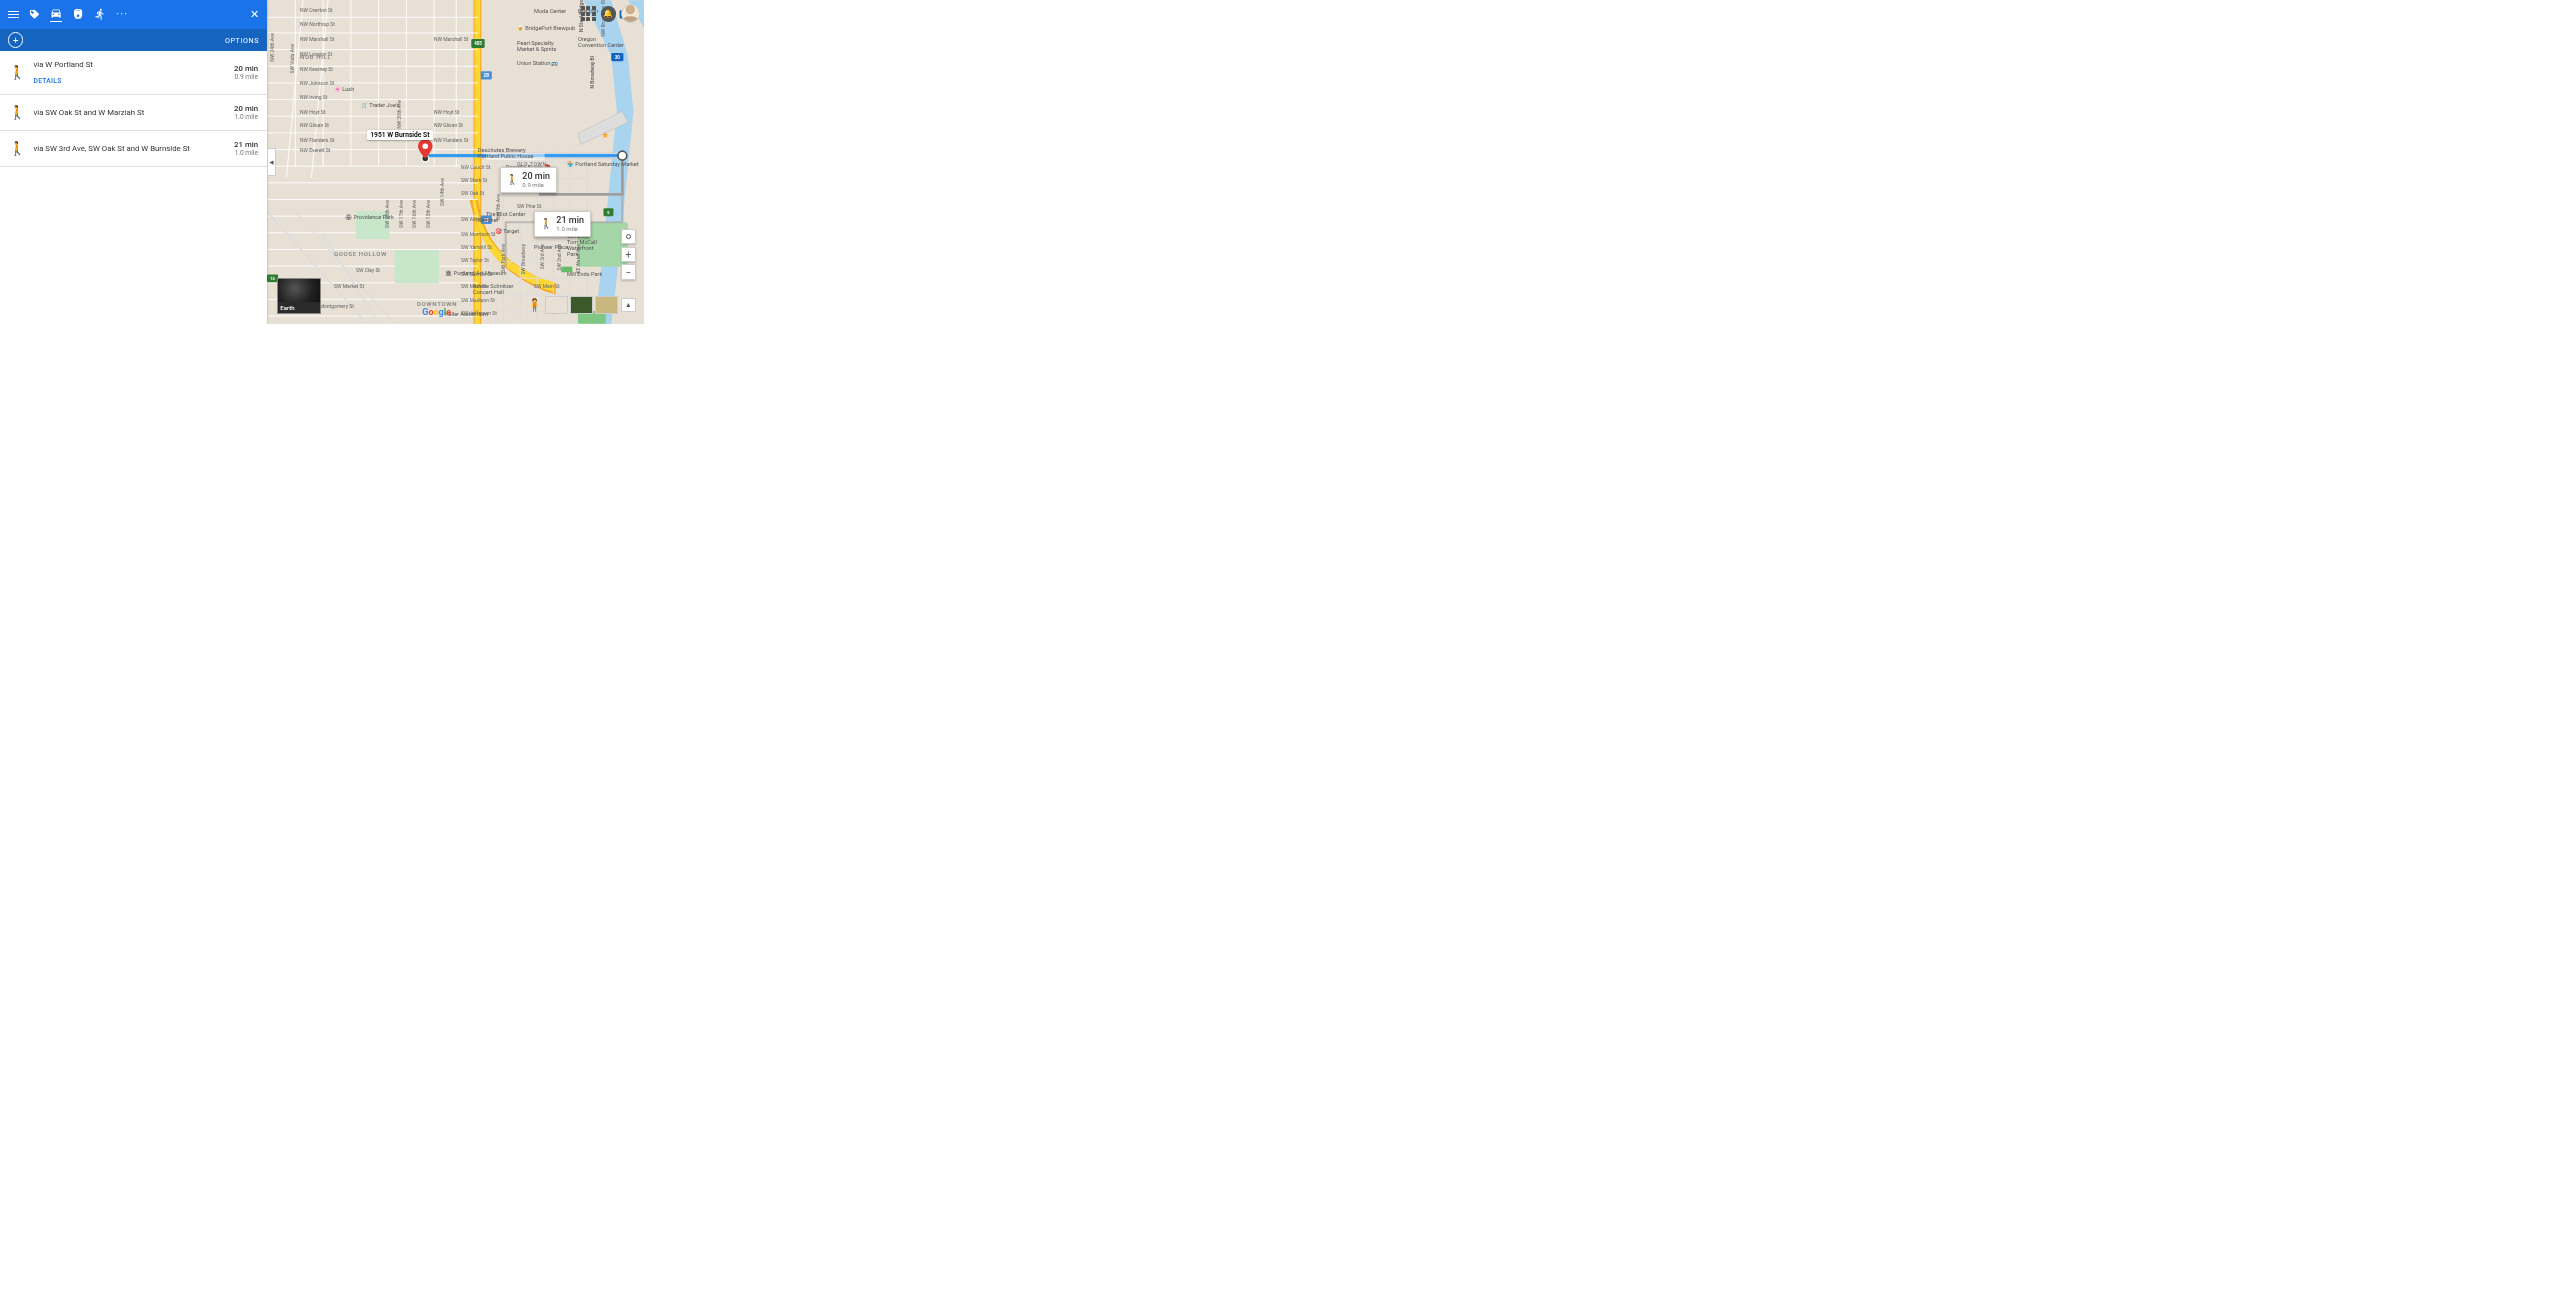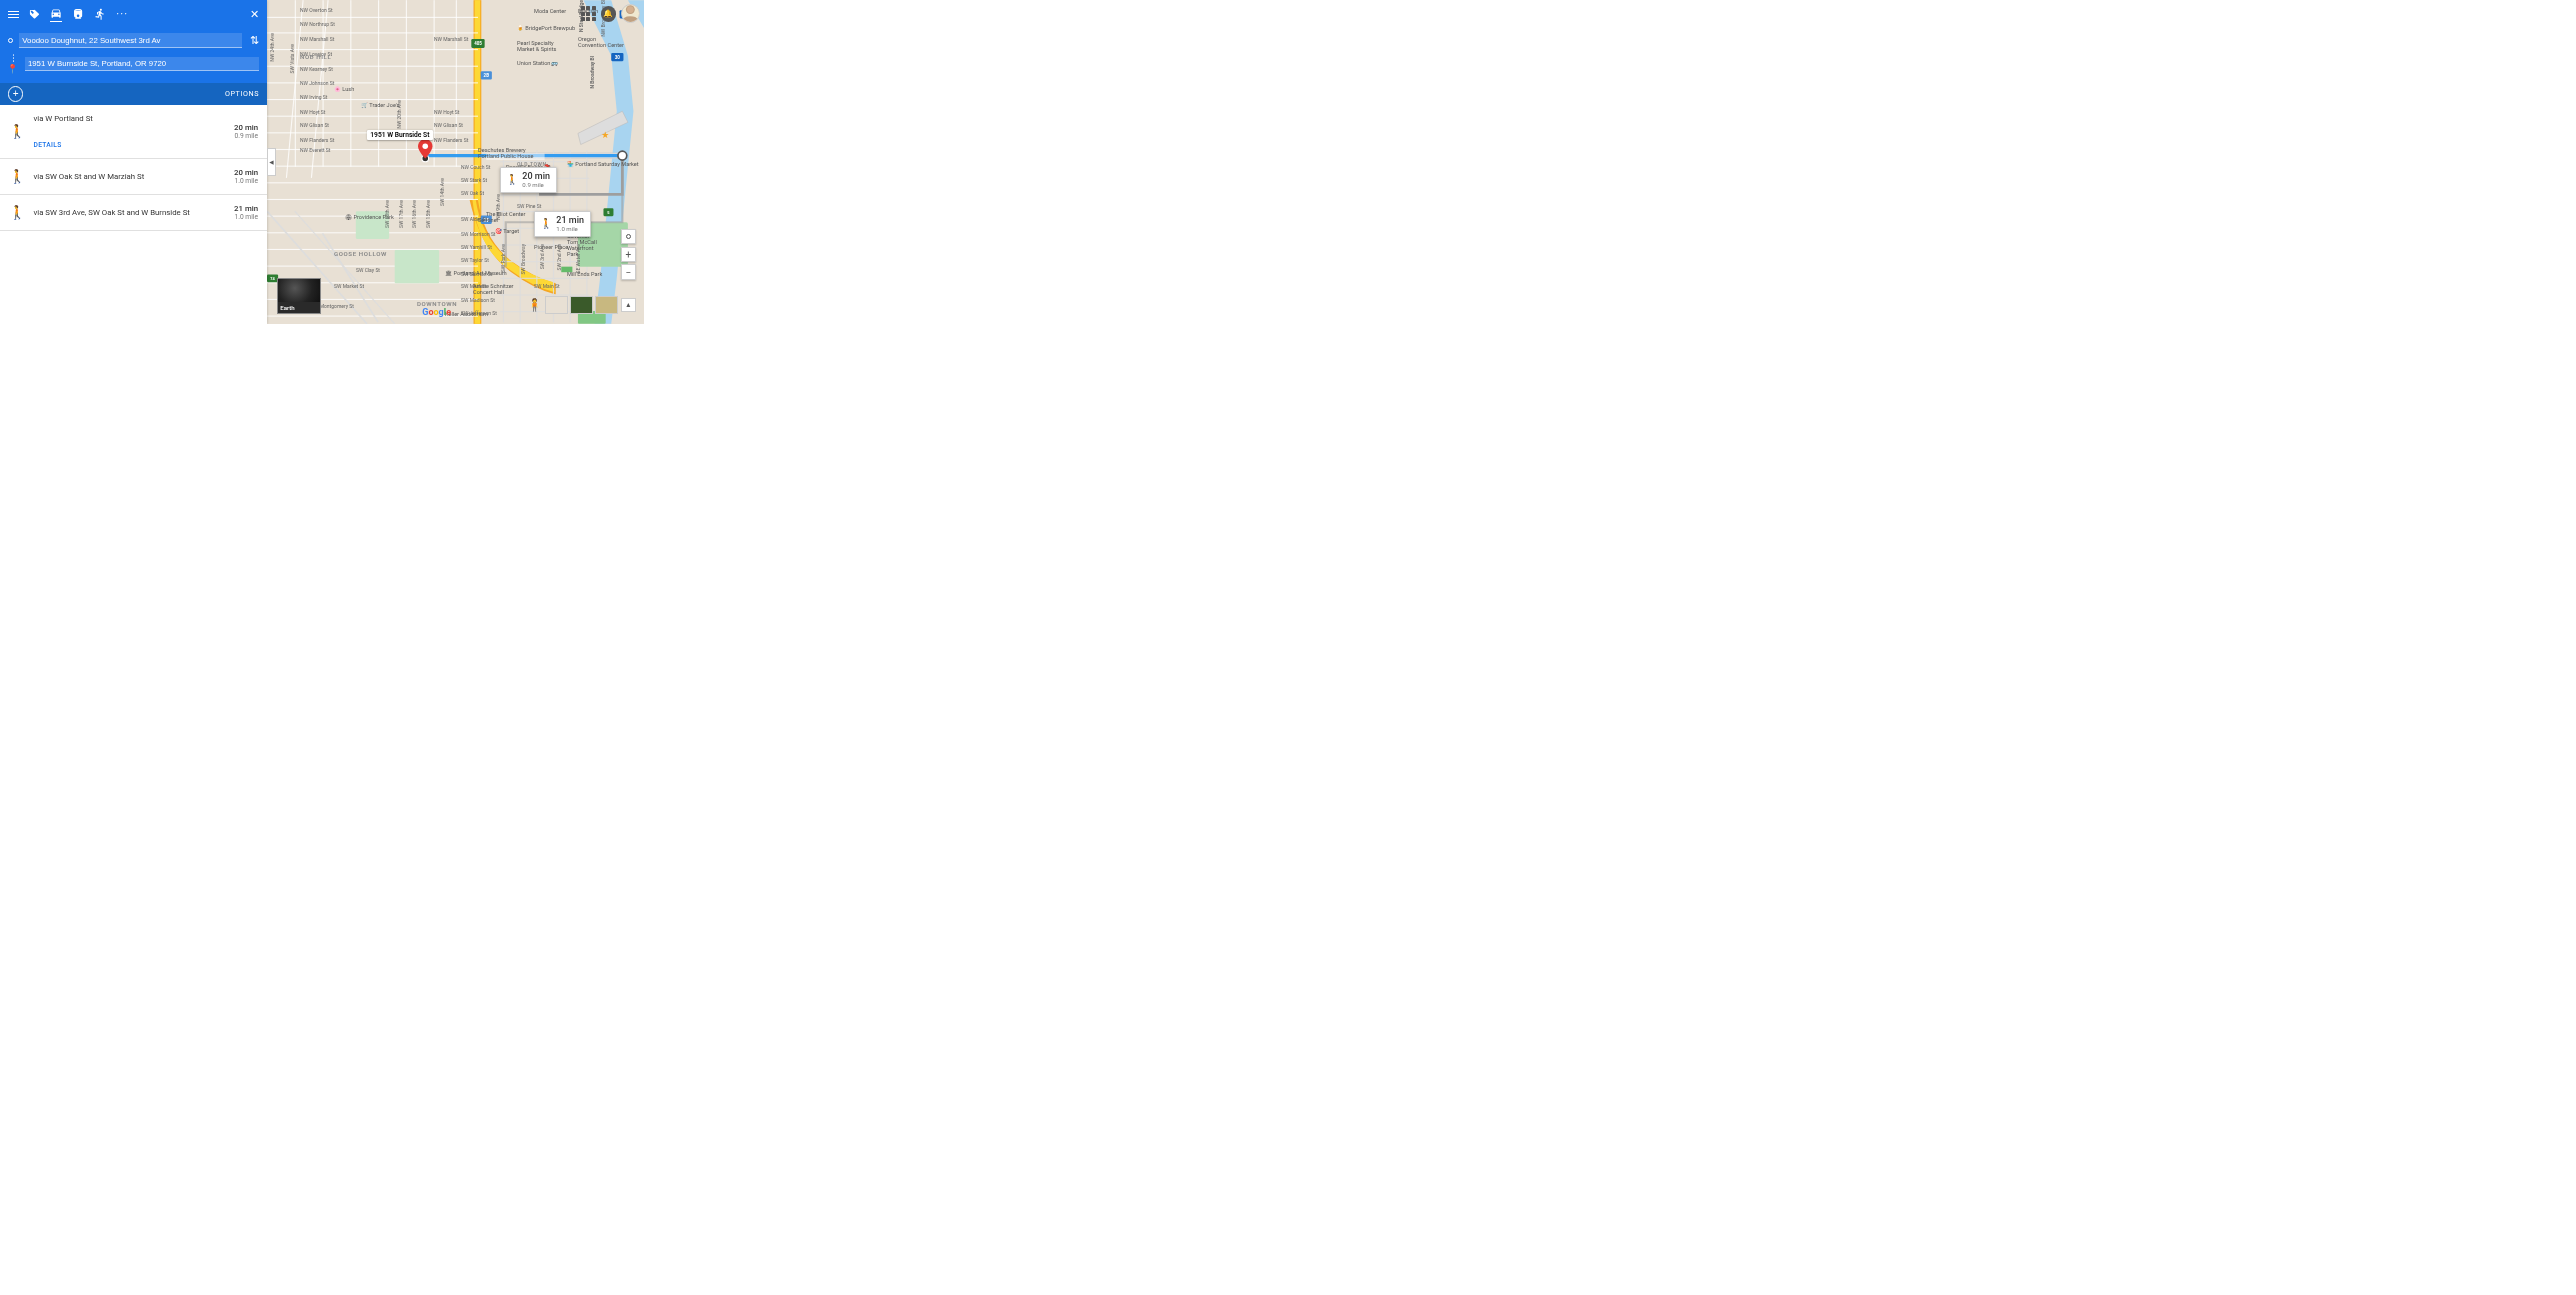--- a/index.html
+++ b/index.html
@@ -166,21 +166,21 @@
       font-size: 7.8px;
       color: #333;
       font-weight: 400;
     }
     .route-details-link {
       color: #1a73e8;
       font-size: 6.7px;
       font-weight: 500;
       letter-spacing: 0.3px;
       cursor: pointer;
-      margin-top: 18px;
+      margin-top: 8px;
       display: block;
     }
     .route-time-info {
       text-align: right;
     }
     .route-time {
       font-size: 7.8px;
       color: #333;
       font-weight: 500;
     }
@@ -468,40 +468,20 @@
     </div>
     <div class="top-bar-icon">
       <svg width="12.2" height="12.2" viewBox="0 0 24 24" fill="white">
           <path d="M13.49 5.48c1.1 0 2-.9 2-2s-.9-2-2-2-2 .9-2 2 .9 2 2 2zm-3.6 13.9l1-4.4 2.1 2v6h2v-7.5l-2.1-2 .6-3c1.3 1.5 3.3 2.5 5.5 2.5v-2c-1.9 0-3.5-1-4.3-2.4l-1-1.6c-.4-.6-1-1-1.7-1-.3 0-.5.1-.8.1l-5.2 2.2v4.7h2v-3.4l1.8-.7-1.6 8.1-4.9-1-.4 2 7 1.4z"></path>
         </svg>
     </div>
     <div class="top-bar-dots">···</div>
     <div class="top-bar-close">✕</div>
   </div>
 
-  <div class="input-area">
-    <div class="input-row">
-      <div class="input-dots-col">
-        <div class="dot-circle"></div>
-      </div>
-      <input class="input-field" type="text" value="Voodoo Doughnut, 22 Southwest 3rd Av" style="">
-      <div class="swap-btn">⇅</div>
-    </div>
-    <div class="input-row">
-      <div class="input-dots-col">
-        <div class="dot-vertical">
-          <div class="dot-small"></div>
-          <div class="dot-small"></div>
-          <div class="dot-small"></div>
-        </div>
-        <span class="pin-icon">📍</span>
-      </div>
-      <input class="input-field" type="text" value="1951 W Burnside St, Portland, OR 9720" style="">
-    </div>
-  </div>
 
   <div class="options-row">
     <button class="add-stop-btn">+</button>
     <span class="options-label">OPTIONS</span>
   </div>
 
   <div class="routes-list">
 
     <div class="route-item selected">
       <div class="route-walk-icon">🚶</div>

